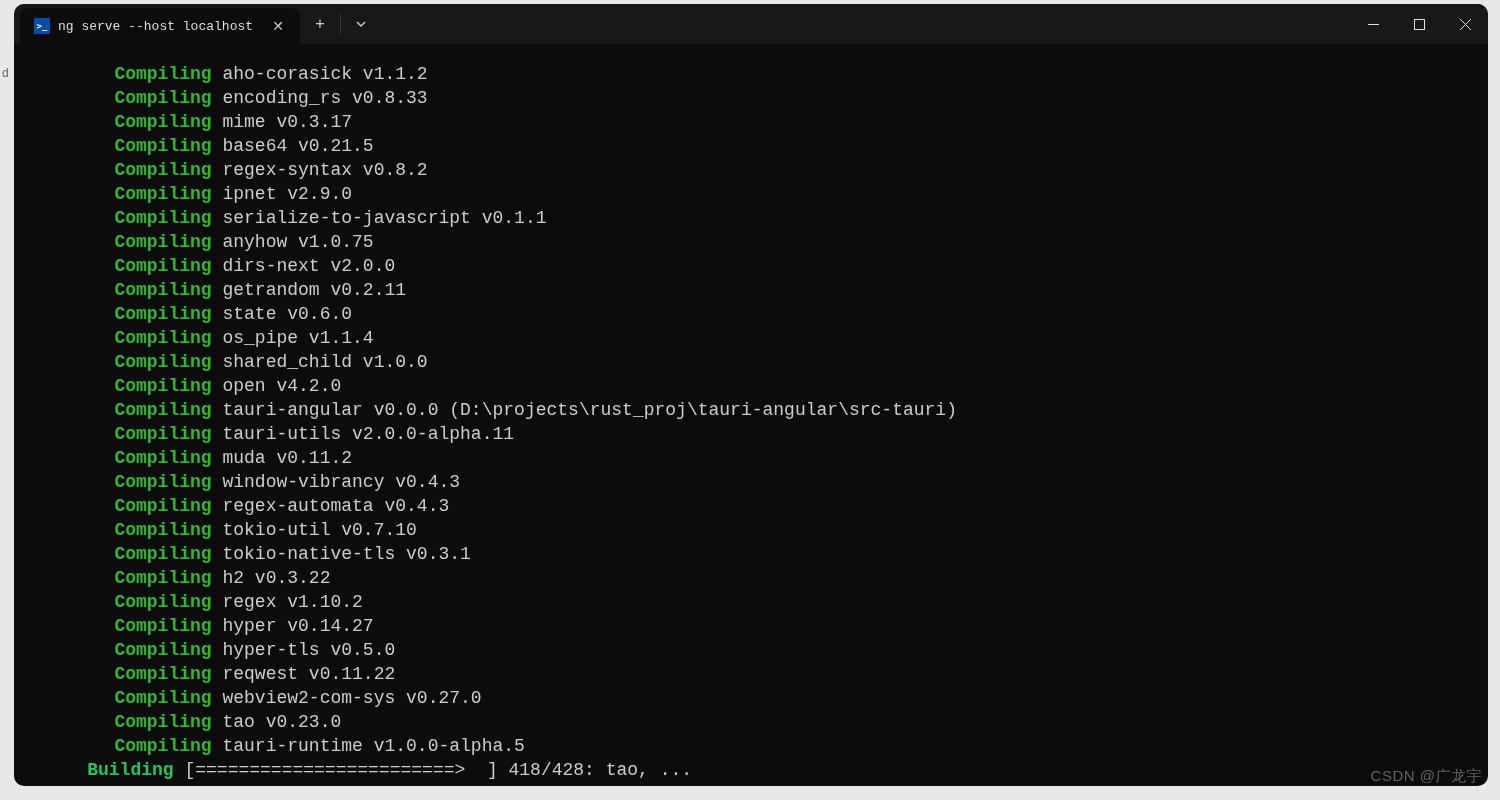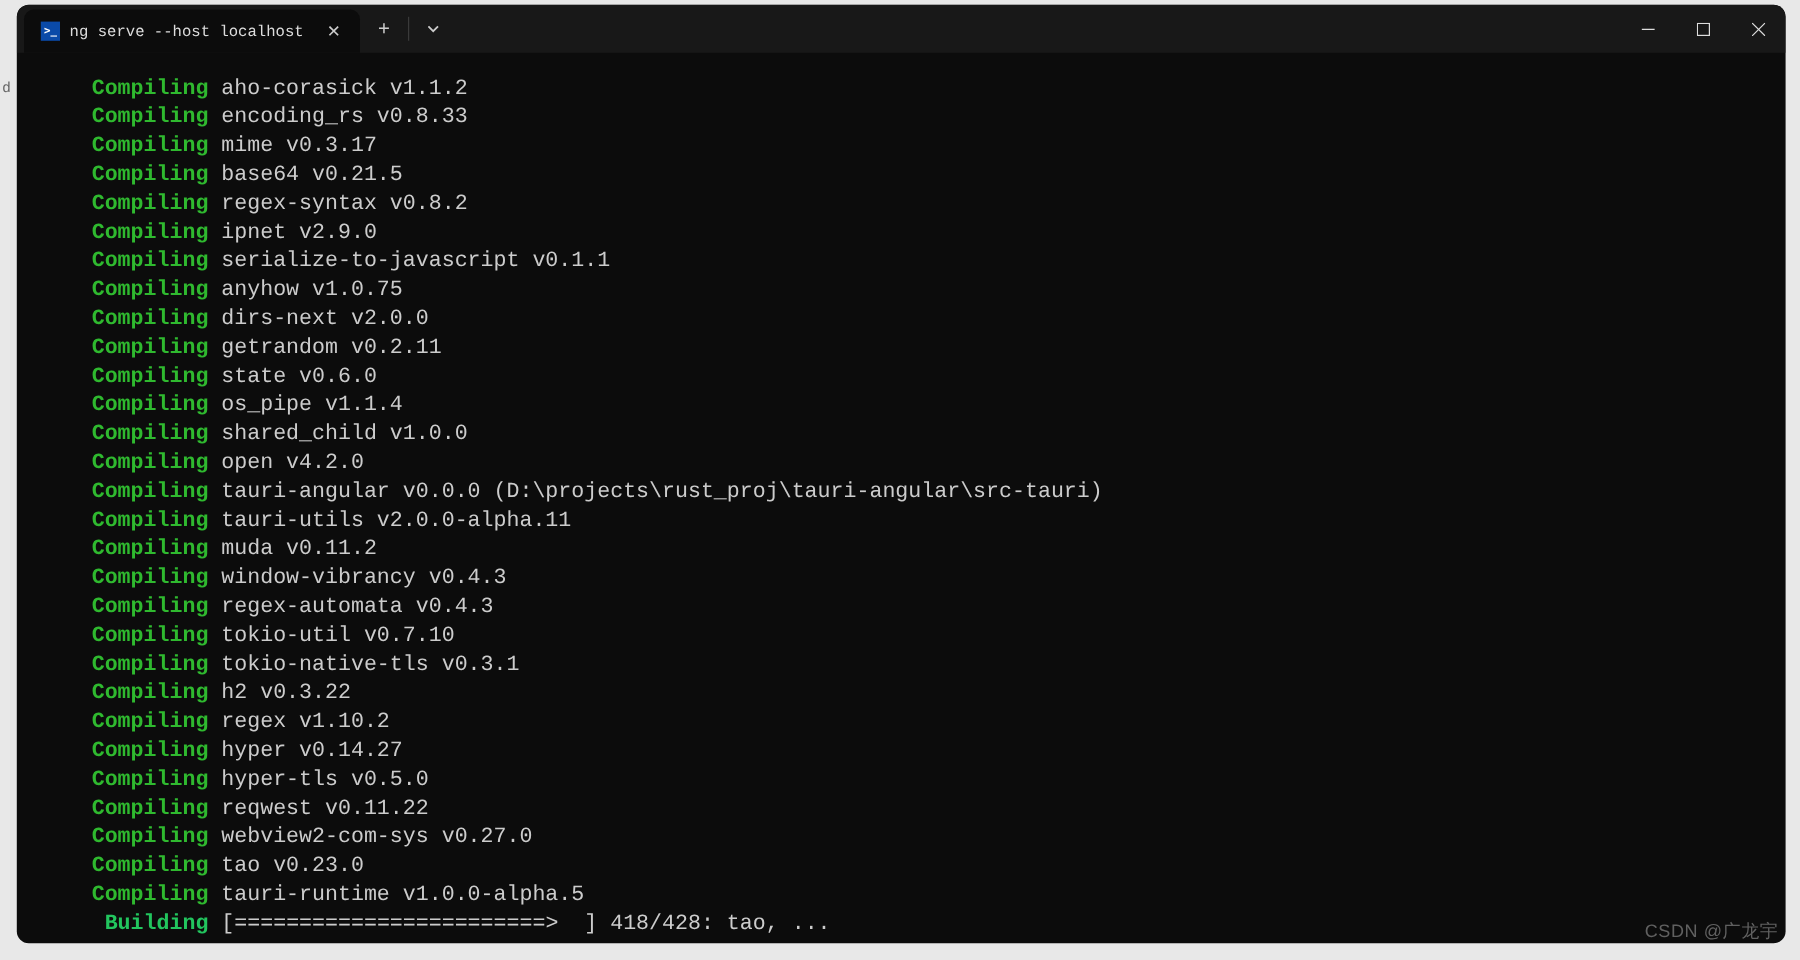--- a/index.html
+++ b/index.html
@@ -64,21 +64,21 @@
     flex:1;
     padding:18px 0 0 30px;
     font-family:Consolas,"Courier New",monospace;
     font-size:18px;
     line-height:24px;
     color:#cccccc;
     white-space:pre;
     overflow:hidden;
   }
   .term .line { }
-  .compiling { color:#2fb92f; font-weight:bold; }
+  .compiling { color:#2fb92f; font-weight:bold;margin-left:38px; }
   .building  { color:#22c55e; font-weight:bold; }
 
   .watermark {
     position:absolute;
     right:18px; bottom:14px;
     color:rgba(180,180,180,.5);
     font-size:15px;
     font-family:"Microsoft YaHei","Segoe UI",sans-serif;
     letter-spacing:.5px;
     text-align:right;

